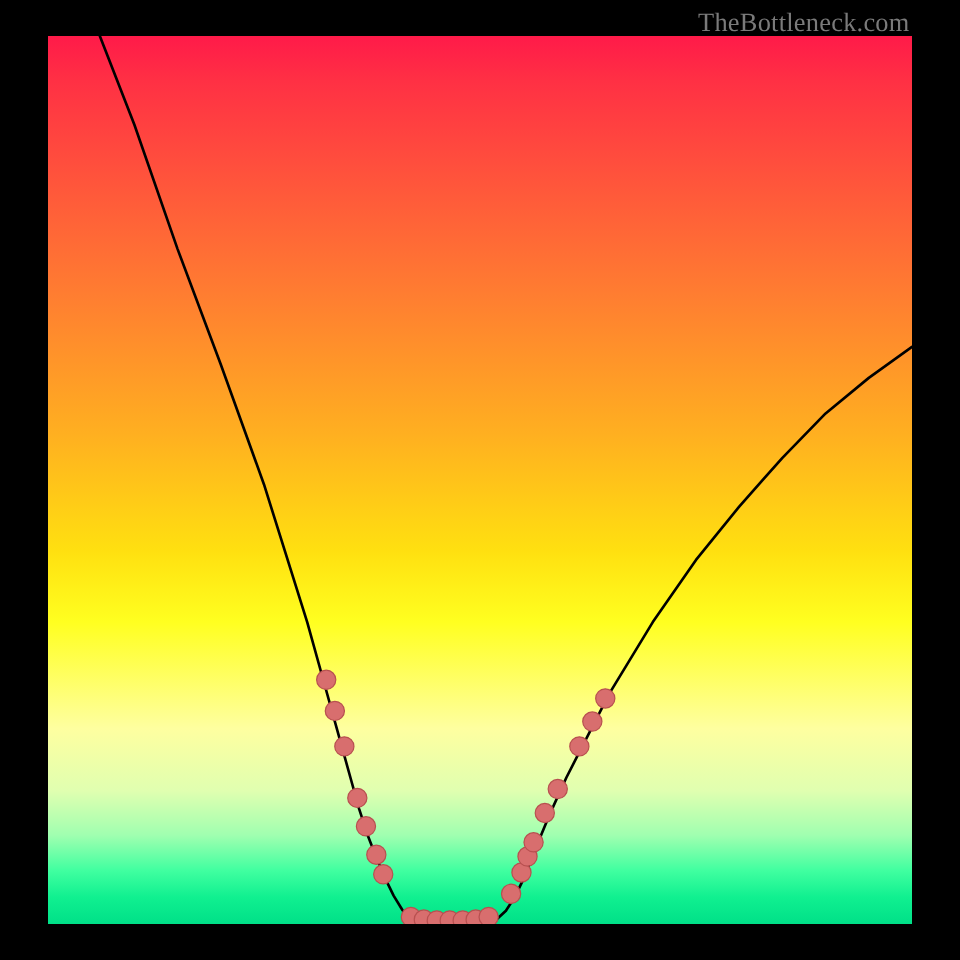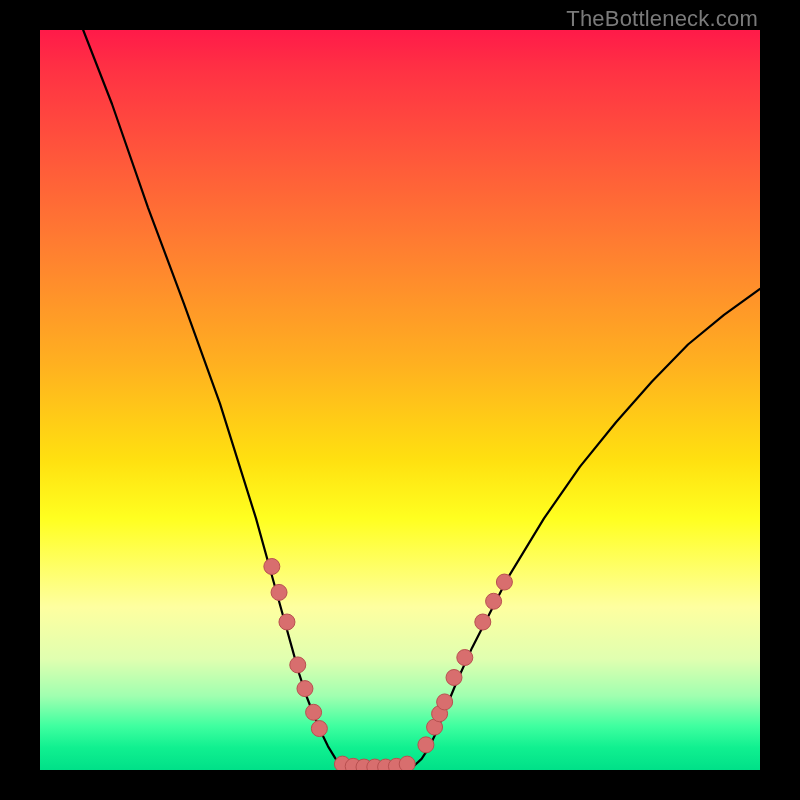--- a/index.html
+++ b/index.html
@@ -43,21 +43,21 @@
       #a0ffb0 90%,
       #40ffa0 94%,
       #10f090 97%,
       #00e088 100%
     );
   }
   .watermark {
     position: absolute;
     right: 42px;
     top: 6px;
-    font-family: Liberation Sans, sans-serif;
+    font-family: Liberation Serif, serif;
     font-size: 22px;
     font-weight: 500;
     color: #7a7a7a;
     letter-spacing: 0.2px;
     user-select: none;
   }
   .curve-svg {
     position: absolute;
     left: 0;
     top: 0;

